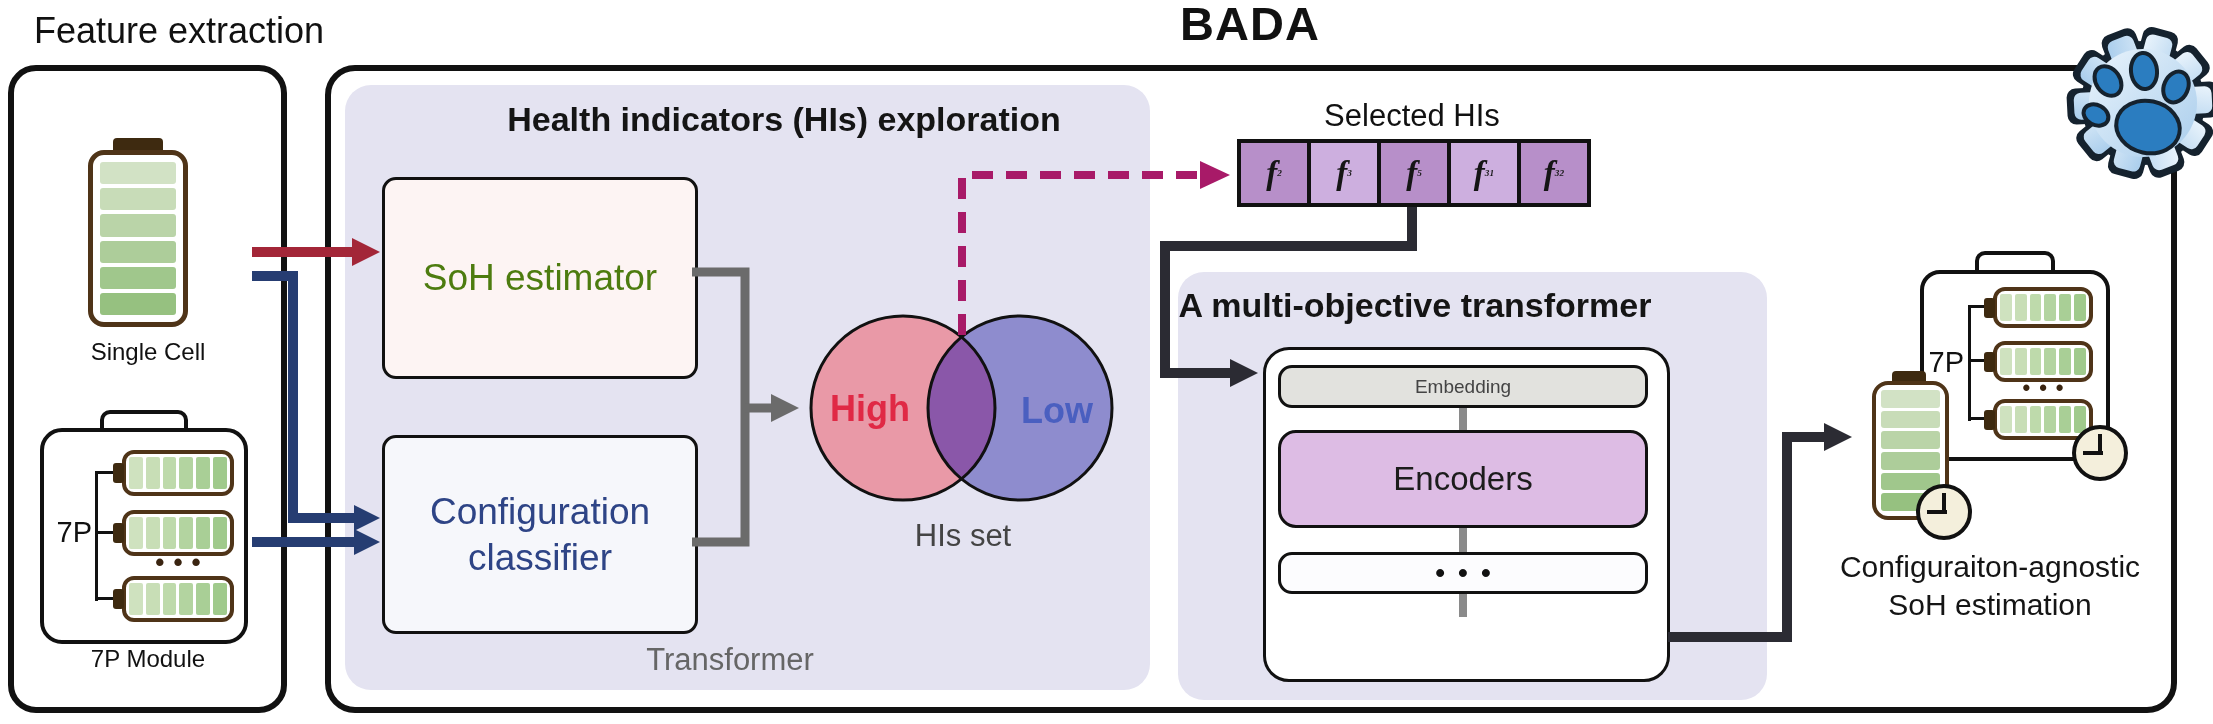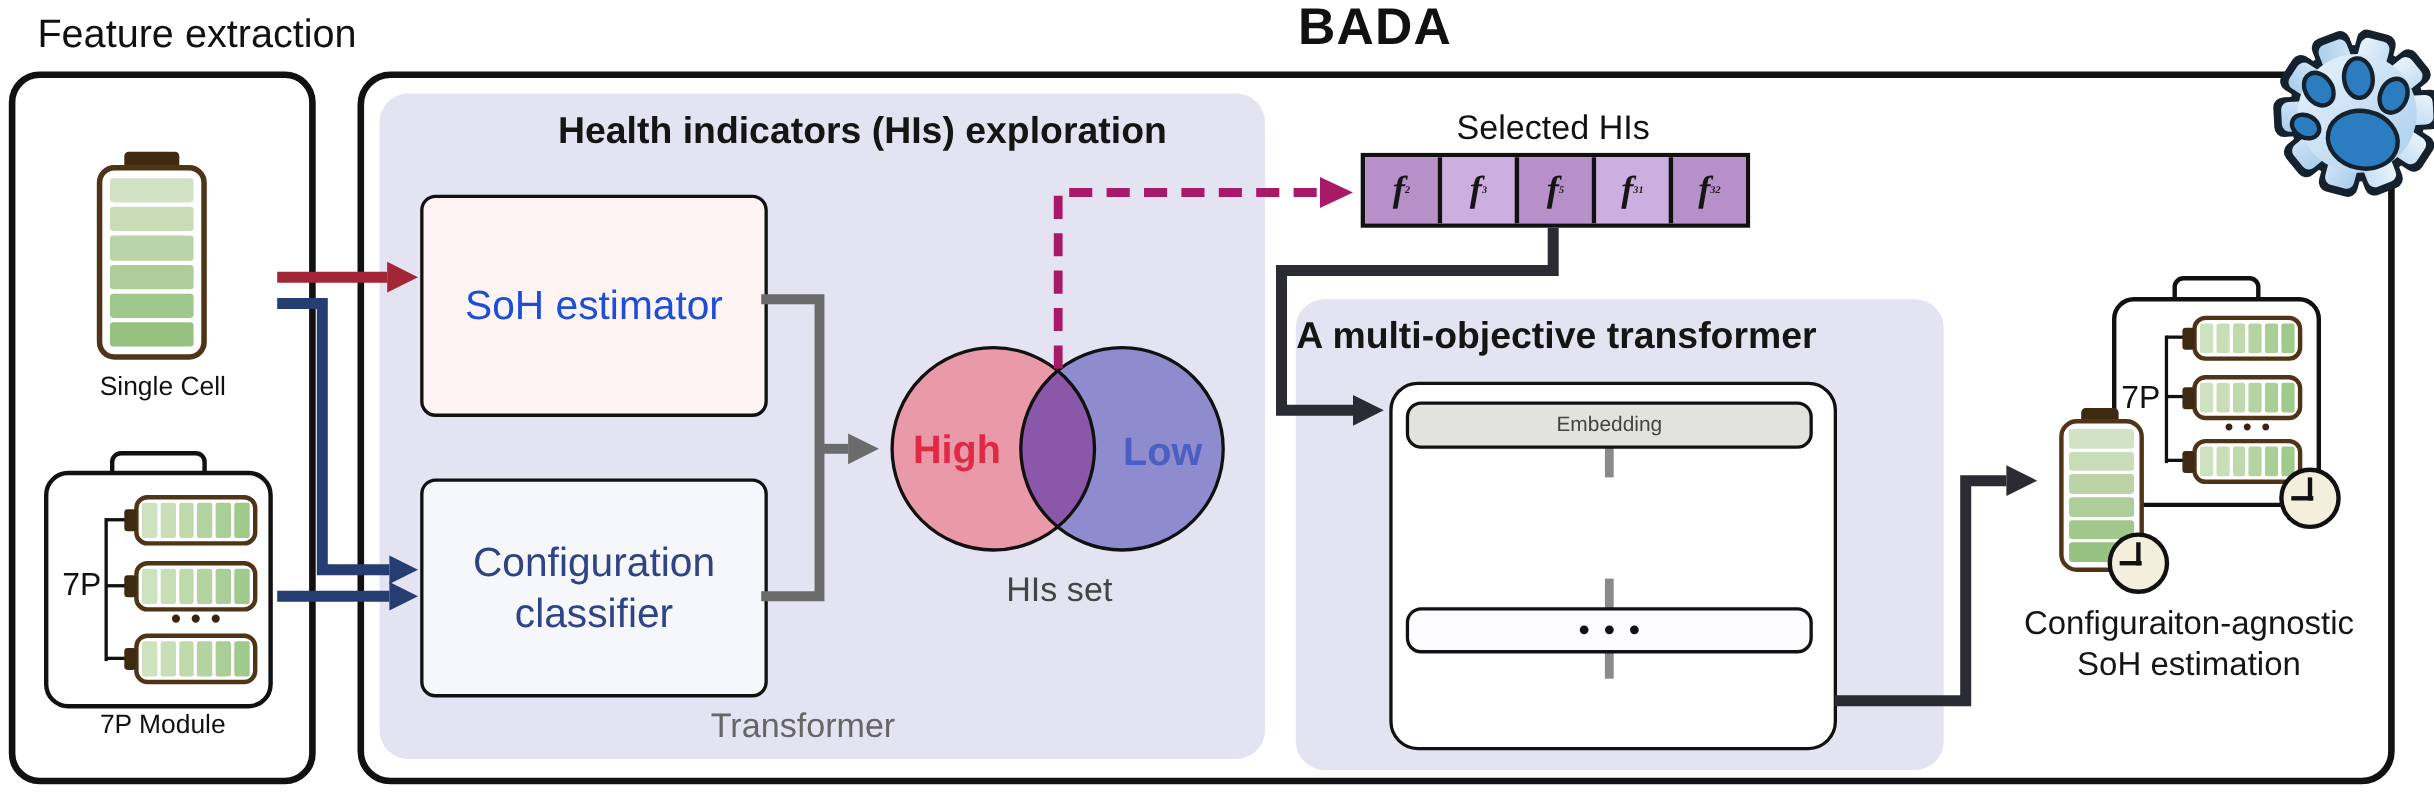--- a/index.html
+++ b/index.html
@@ -12,21 +12,21 @@
   .panel-frame{border:6px solid #111;border-radius:28px;background:#fff;}
   .title-fe{font-size:36px;font-weight:400;color:#111;}
   .title-bada{font-size:47px;font-weight:700;color:#111;letter-spacing:1px;}
 
   
   .lav{background:#e4e3f1;border-radius:26px;}
   .lav-title{font-size:34px;font-weight:700;color:#151515;}
 
   
   .pbox{border:3px solid #111;border-radius:14px;}
-  .soh-text{font-size:37px;color:#1d4ed8;}
+  .soh-text{font-size:37px;color:#4d7c0f;}
   .cls-text{font-size:37px;color:#2e4486;line-height:46px;}
   .gray-label{font-size:31px;color:#666;}
 
   
   .vbatt{border:5px solid #4f3418;border-radius:16px;background:#fff;
          display:flex;flex-direction:column;gap:4px;padding:7px;box-sizing:border-box;}
   .vbatt .bar{flex:1;border-radius:3px;}
   .g1{background:#d2e2c5}.g2{background:#c8dcb8}.g3{background:#bad4a8}
   .g4{background:#adcd9a}.g5{background:#a0c78c}.g6{background:#96c180}
   .vcap{background:#3e2a10;border-radius:4px 4px 0 0;}
@@ -191,20 +191,21 @@
       </div>
   </div>
 
   <div class="abs lav" style="left:1178px;top:272px;width:589px;height:428px;"></div>
   <div class="abs lav-title ctr" style="left:1178px;top:286px;width:474px;">A multi-objective transformer</div>
   <div class="abs tf-box" style="left:1263px;top:347px;width:407px;height:335px;box-sizing:border-box;"></div>
   <div class="abs stub" style="left:1459px;top:406px;height:28px;"></div>
   <div class="abs stub" style="left:1459px;top:526px;height:28px;"></div>
   <div class="abs stub" style="left:1459px;top:592px;height:25px;"></div>
   <div class="abs layer l-emb ctr" style="left:1278px;top:365px;width:370px;height:43px;">Embedding</div>
+  <div class="abs layer l-enc ctr" style="left:1278px;top:430px;width:370px;height:98px;">Encoders</div>
   <div class="abs layer l-dots ctr" style="left:1278px;top:552px;width:370px;height:42px;">•••</div>
 
   <div class="abs mod-handle" style="left:1975px;top:251px;width:72px;height:30px;"></div>
   <div class="abs mod-box" style="left:1920px;top:270px;width:182px;height:183px;border-radius:20px;"></div>
   <div class="abs wire" style="left:1968px;top:305px;width:3px;height:116px;"></div>
   <div class="abs wire" style="left:1970px;top:305px;width:23px;height:3px;"></div>
   <div class="abs wire" style="left:1970px;top:359px;width:23px;height:3px;"></div>
   <div class="abs wire" style="left:1970px;top:417px;width:23px;height:3px;"></div>
   <div class="abs tag7p" style="left:1918px;top:346px;width:46px;text-align:right;">7P</div>
   <div class="hbatt" style="left:1993px;top:287px;width:100px;height:41px;">

